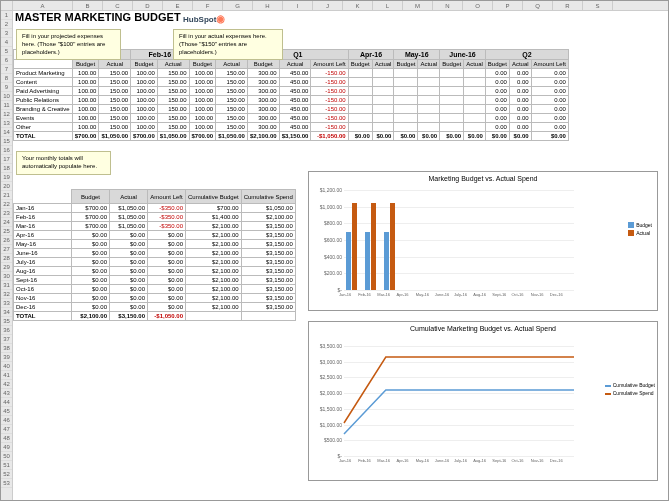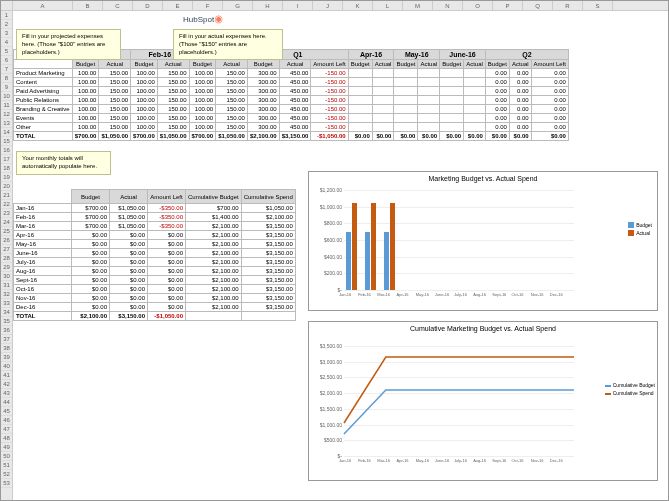--- a/index.html
+++ b/index.html
@@ -4,21 +4,21 @@
 <style>
 *{box-sizing:border-box;margin:0;padding:0;font-family:Arial,sans-serif}
 body{background:#fff;font-size:7px;color:#000;width:669px;height:501px;overflow:hidden;position:relative;border:1px solid #999}
 .colhdr{display:flex;background:#e8e8e8;border-bottom:1px solid #ccc;height:10px;font-size:6px;color:#666}
 .colhdr div{border-right:1px solid #ccc;text-align:center;line-height:10px;flex-shrink:0}
 .rowcol{display:flex;height:calc(100% - 10px)}
 .rownums{width:12px;background:#e8e8e8;border-right:1px solid #ccc;font-size:6px;color:#666}
 .rownums div{height:9px;line-height:9px;text-align:center;border-bottom:1px solid #ddd}
 .sheet{flex:1;position:relative;background:#fff}
 .title{position:absolute;top:0;left:2px;font-size:11px;font-weight:bold}
-.logo{position:absolute;top:2px;left:170px;font-size:8px;font-weight:normal;color:#33475b}
+.logo{position:absolute;top:2px;left:170px;font-size:8px;font-weight:bold;color:#33475b}
 .logo .dot{color:#ff7a59;font-size:10px}
 .callout{position:absolute;background:#ffffe1;border:1px solid #bfbf8f;padding:3px 5px;font-size:6px;line-height:1.3;z-index:5}
 .tbl{position:absolute;border-collapse:collapse;font-size:6px}
 .tbl td,.tbl th{border:1px solid #bbb;padding:1px 2px;text-align:right;white-space:nowrap;height:8px}
 .tbl th{background:#d9d9d9;text-align:center;font-weight:normal}
 .tbl .mh{background:#d9d9d9;font-weight:bold;text-align:center;font-size:7px}
 .tbl .lh{text-align:left;background:#fff}
 .tbl .tot{font-weight:bold;background:#fff}
 .neg{color:#c00000}
 .sumtitle{position:absolute;font-size:9px;font-weight:bold}
@@ -106,20 +106,21 @@
       <div>46</div>
       <div>47</div>
       <div>48</div>
       <div>49</div>
       <div>50</div>
       <div>51</div>
       <div>52</div>
       <div>53</div>
     </div>
   <div class="sheet">
+    <div class="title">MASTER MARKETING BUDGET</div>
     <div class="logo"><span>HubSpot</span><span class="dot">◉</span></div>
     <div class="callout" style="top:18px;left:3px;width:105px">Fill in your projected expenses here. (Those "$100" entries are placeholders.)</div>
     <div class="callout" style="top:18px;left:160px;width:110px">Fill in your actual expenses here. (Those "$150" entries are placeholders.)</div>
     <div class="callout" style="top:140px;left:3px;width:95px">Your monthly totals will automatically populate here.</div>
 
     <table class="tbl" style="top:38px;left:0" id="maintbl">
         <tbody>
           <tr>
             <th class="lh" style="width:58px"></th>
             <th class="mh" colspan="2">Jan-16</th>

